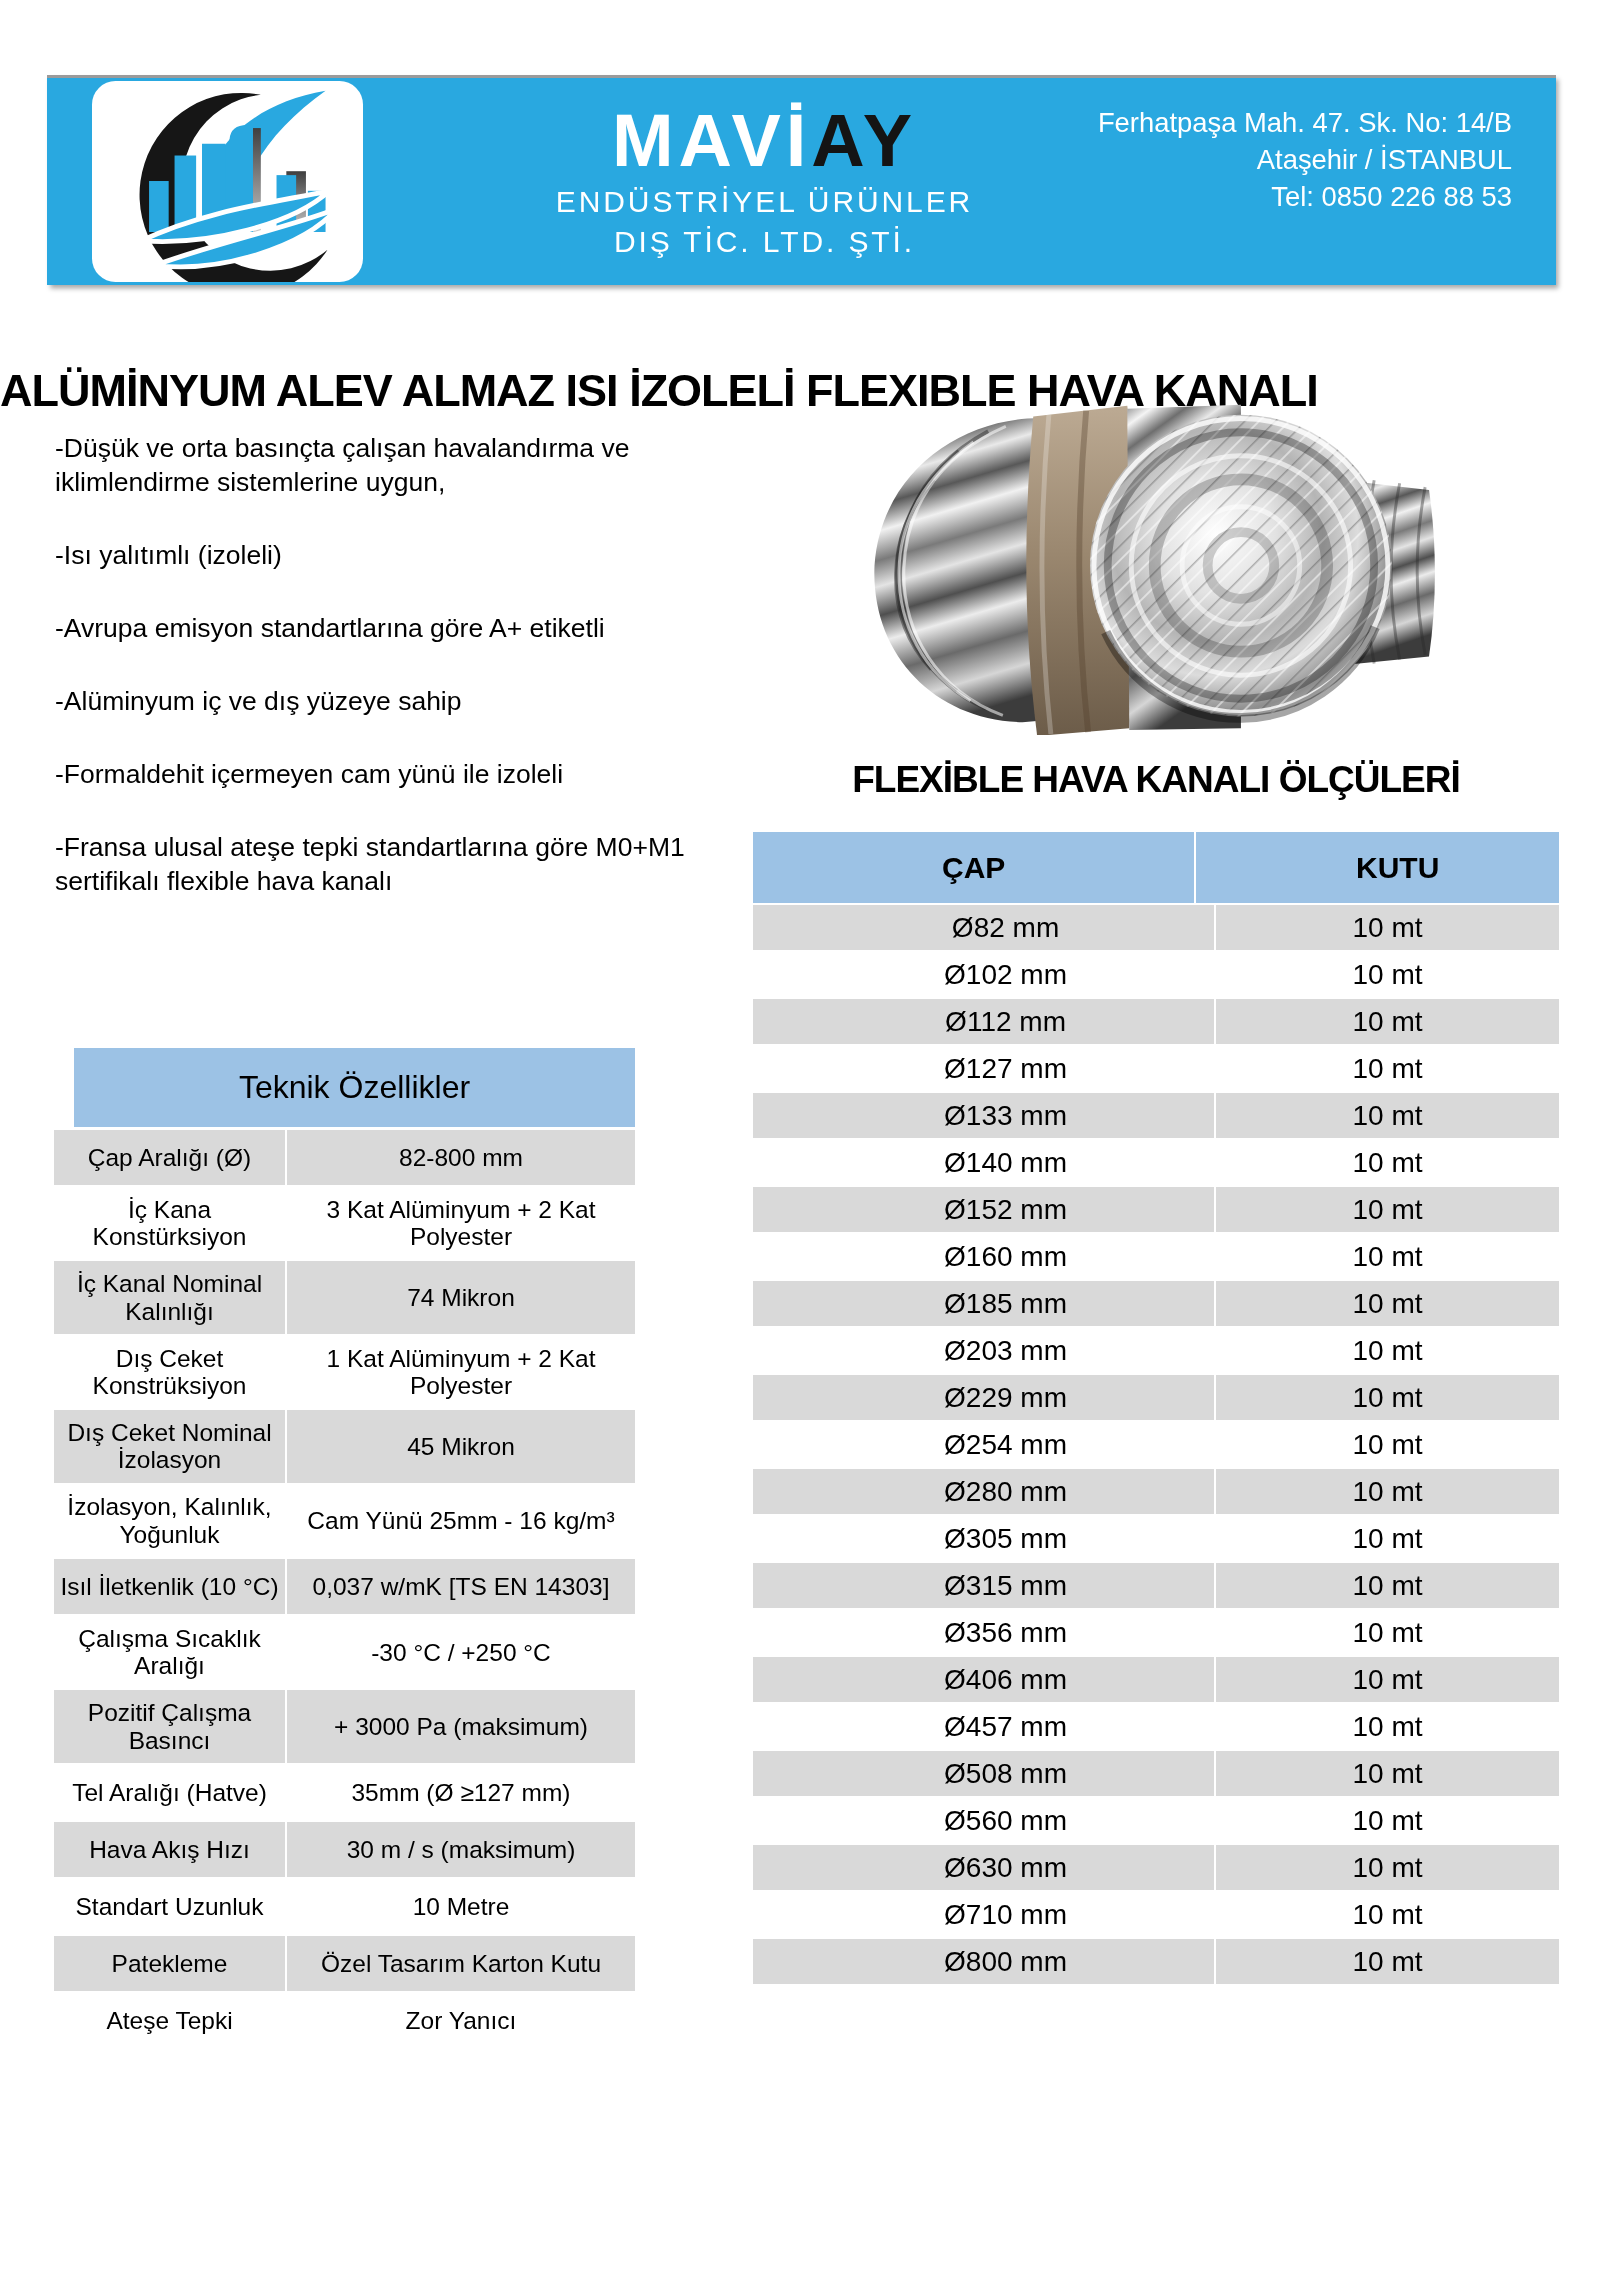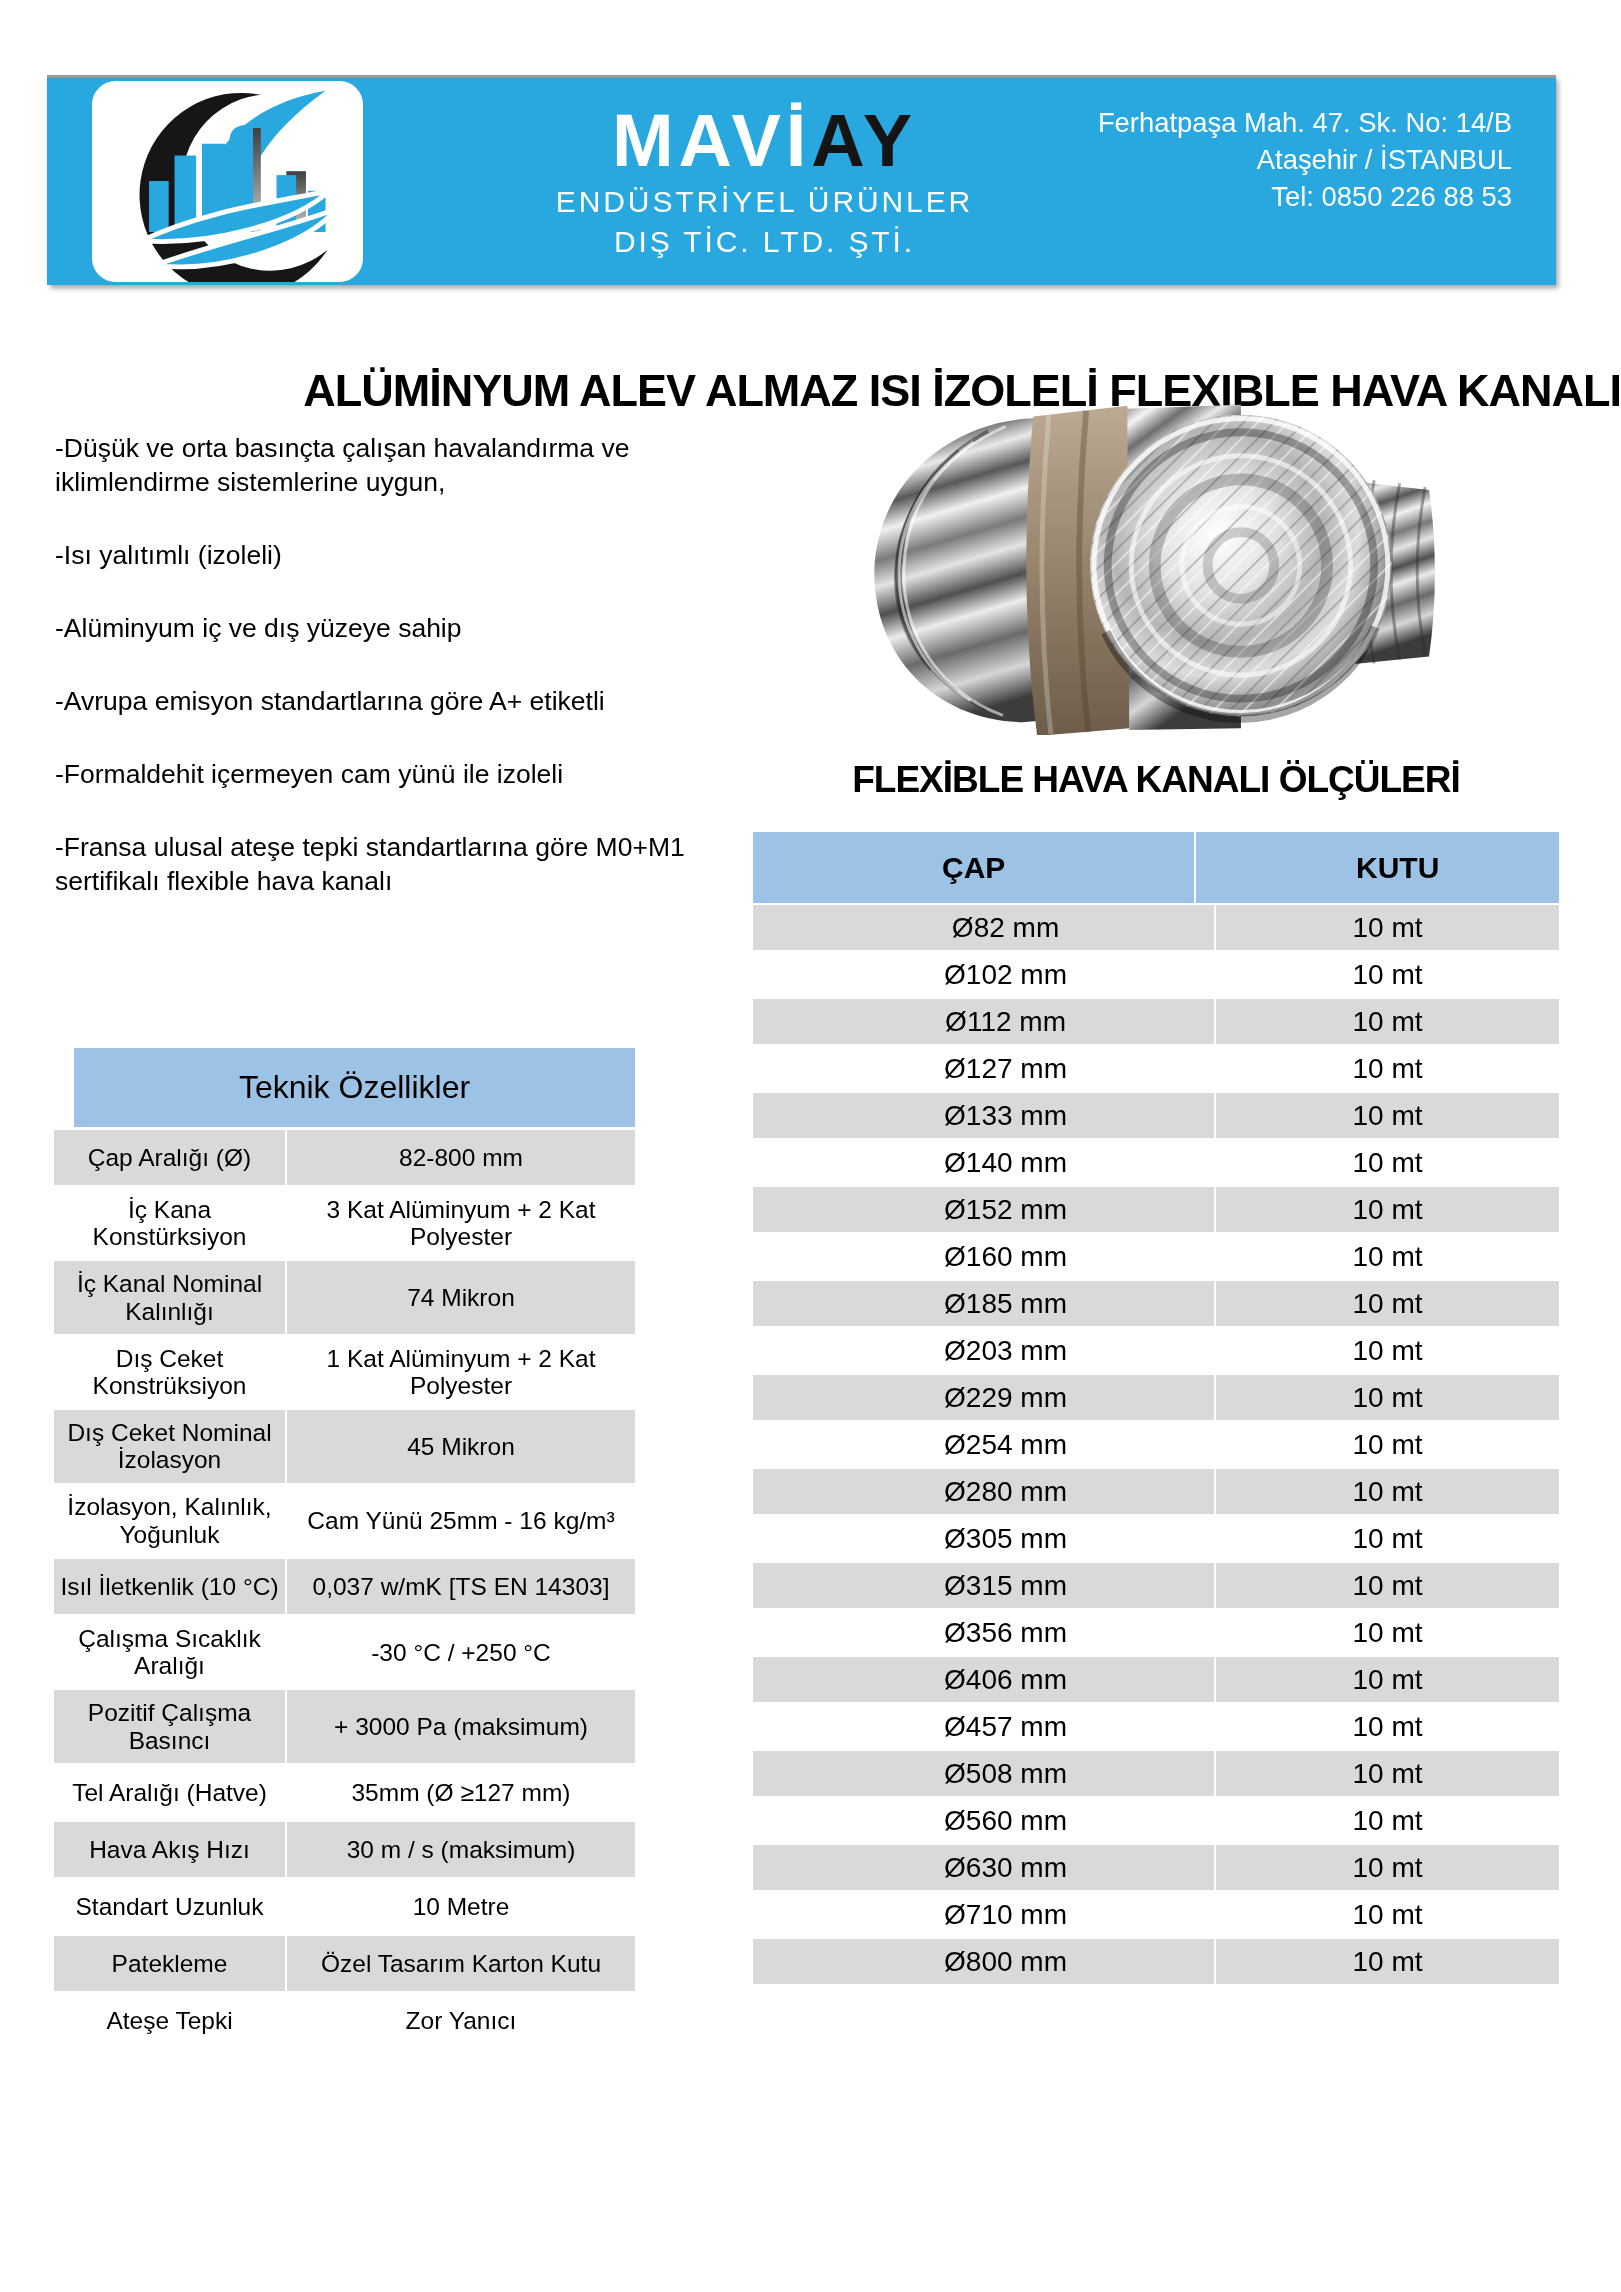--- a/index.html
+++ b/index.html
@@ -29,21 +29,21 @@
   .brand-name{font-size:74px;font-weight:600;letter-spacing:4.9px;line-height:82px;color:#ffffff;white-space:nowrap;}
   .brand-name .dark{color:#141414;}
   .brand-sub{color:#ffffff;font-size:30px;letter-spacing:2.9px;line-height:40px;font-weight:400;text-align:center;}
   .address{
     position:absolute;right:44px;top:25.5px;text-align:right;color:#ffffff;
     font-size:27.4px;line-height:37px;font-weight:400;
   }
 
   
   .title{
-    position:absolute;left:0;top:365px;width:100%;text-align:right;
+    position:absolute;left:0;top:365px;width:100%;text-align:left;
     font-size:45px;font-weight:700;letter-spacing:-1px;
   }
 
   
   .features{position:absolute;left:55px;top:431px;width:659px;font-size:26.5px;line-height:34px;}
   .features p{margin:0 0 39px 0;}
 
   
   .duct{position:absolute;left:841px;top:397px;width:600px;height:338px;}
   .duct svg{display:block;width:100%;height:100%;}
@@ -117,22 +117,22 @@
       <div>Ataşehir / İSTANBUL</div>
       <div>Tel: 0850 226 88 53</div>
     </div>
   </div>
 
   <div class="title">ALÜMİNYUM ALEV ALMAZ ISI İZOLELİ FLEXIBLE HAVA KANALI</div>
 
   <div class="features">
     <p>-Düşük ve orta basınçta çalışan havalandırma ve iklimlendirme sistemlerine uygun,</p>
     <p>-Isı yalıtımlı (izoleli)</p>
+    <p>-Avrupa emisyon standartlarına göre A+ etiketli</p>
     <p>-Alüminyum iç ve dış yüzeye sahip</p>
-    <p>-Avrupa emisyon standartlarına göre A+ etiketli</p>
     <p>-Formaldehit içermeyen cam yünü ile izoleli</p>
     <p>-Fransa ulusal ateşe tepki standartlarına göre M0+M1 sertifikalı flexible hava kanalı</p>
   </div>
 
   <div class="duct">
     <svg viewBox="0 0 612 345">
       <defs>
         <linearGradient id="foil" x1="0" y1="0" x2="0.25" y2="1">
           <stop offset="0" stop-color="#8f8f8f"></stop>
             <stop offset="0.06" stop-color="#f4f4f4"></stop>

